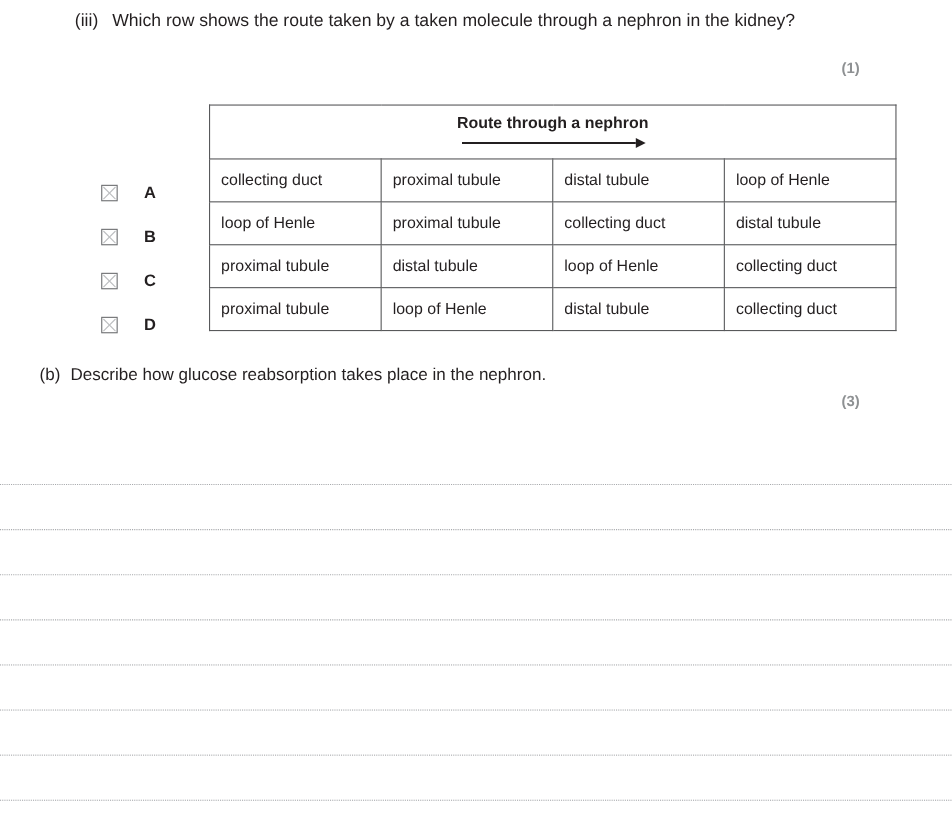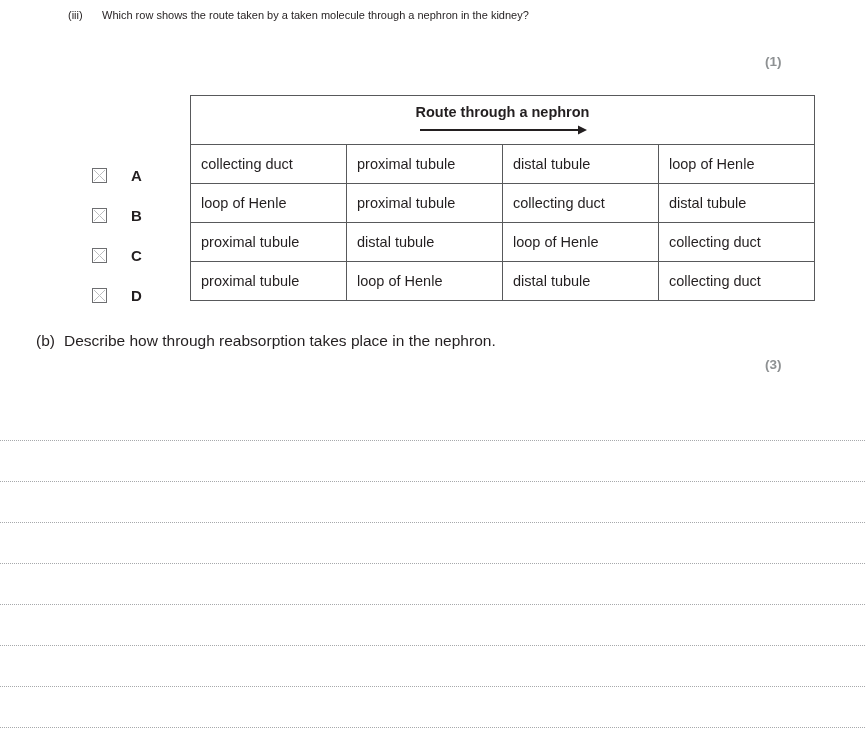--- a/index.html
+++ b/index.html
@@ -21,21 +21,21 @@
     height: 753px;
   }
 
   
   .q-iii {
     position: absolute;
     left: 68px;
     top: 8px;
     width: 690px;
     display: flex;
-    font-size: 11px;
+    font-size: 16px;
     line-height: 1.45;
   }
   .q-iii .q-label {
     width: 34px;
     flex: 0 0 34px;
   }
   .q-iii .q-text {
     flex: 1 1 auto;
   }
 
@@ -231,21 +231,21 @@
       <svg width="13" height="13" viewBox="0 0 13 13">
         <line x1="1" y1="1" x2="12" y2="12" stroke="#bcbec0" stroke-width="1"></line>
         <line x1="12" y1="1" x2="1" y2="12" stroke="#bcbec0" stroke-width="1"></line>
       </svg>
     </span>
     <span class="option-letter">D</span>
   </div>
 
   <div class="part-b">
     <span class="b-label">(b)</span>
-    <span>Describe how through reabsorption takes place in the nephron.</span>
+    <span>Describe how glucose reabsorption takes place in the nephron.</span>
   </div>
   <div class="marks marks-3">(3)</div>
 
   <div class="answer-lines">
     <div class="answer-line"></div>
     <div class="answer-line"></div>
     <div class="answer-line"></div>
     <div class="answer-line"></div>
     <div class="answer-line"></div>
     <div class="answer-line"></div>

